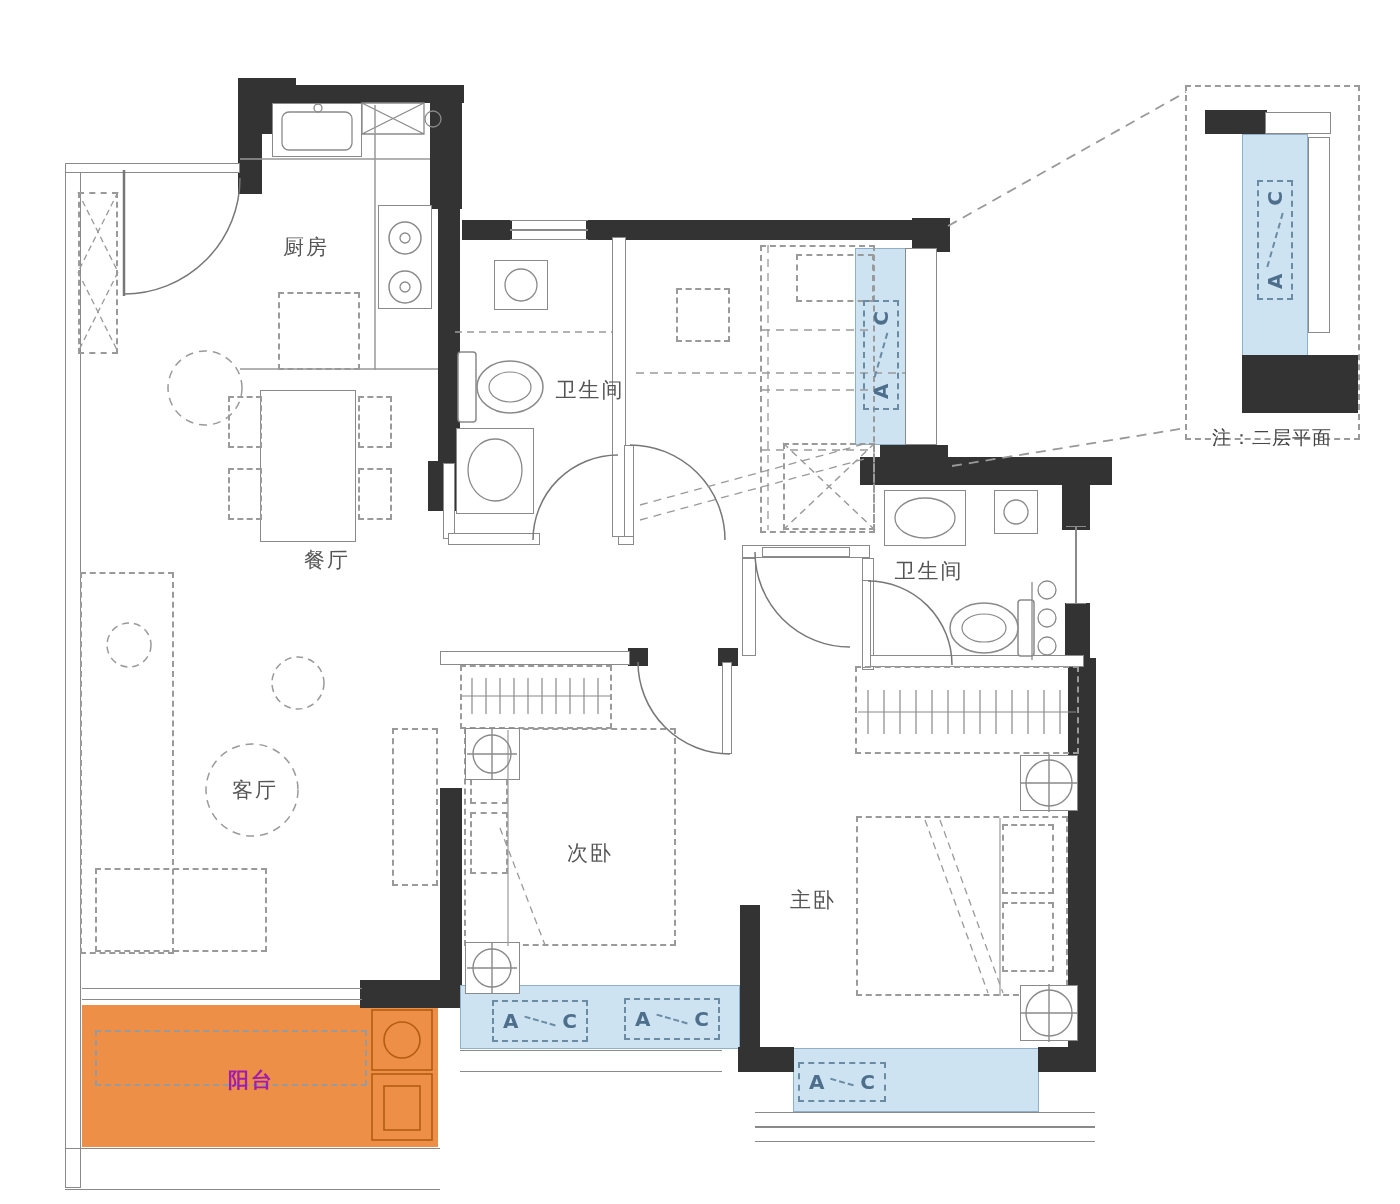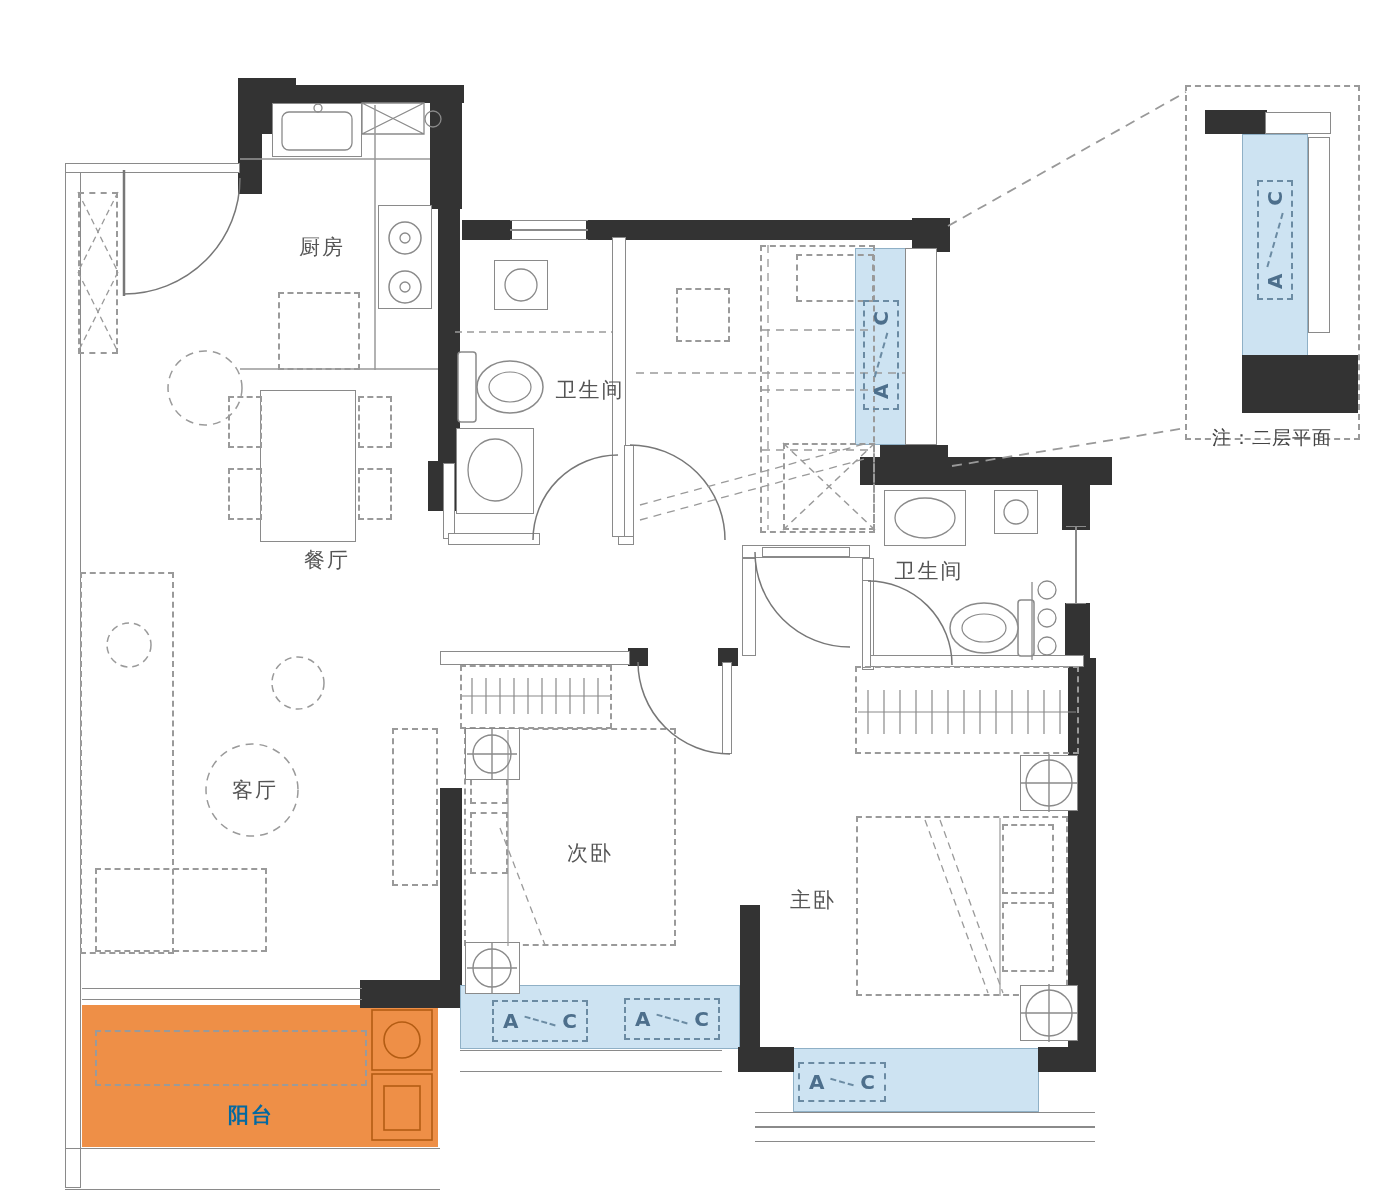--- a/index.html
+++ b/index.html
@@ -9,21 +9,21 @@
   .twall{position:absolute;background:#ffffff;border:1.5px solid #8a8a8a;box-sizing:border-box;}
   .win{position:absolute;background:#cde3f2;border:1px solid #8fb0c6;box-sizing:border-box;}
   .sill{position:absolute;border-top:1.5px solid #8a8a8a;border-bottom:1.5px solid #8a8a8a;box-sizing:border-box;}
   .sill3{position:absolute;border-top:1.5px solid #8a8a8a;border-bottom:1.5px solid #8a8a8a;box-sizing:border-box;
          background:linear-gradient(to bottom,transparent 46%,#8a8a8a 46%,#8a8a8a 54%,transparent 54%);}
   .dash{position:absolute;border:2px dashed #9a9a9a;box-sizing:border-box;}
   .solidbox{position:absolute;border:1.5px solid #8a8a8a;background:#fff;box-sizing:border-box;}
   .balcony{position:absolute;background:#ee8f47;}
   .rlabel{position:absolute;font-size:21px;color:#555;letter-spacing:2px;transform:translate(-50%,-50%);
           white-space:nowrap;}
-  .blabel{color:#0369a1;font-weight:bold;margin-top:35px;}
+  .blabel{color:#a21caf;font-weight:bold;}
   .nlabel{font-size:19px;color:#444;letter-spacing:1px;}
   .acbox{position:absolute;border:2px dashed #6b8ba3;color:#4d6f8c;display:flex;align-items:center;
          justify-content:space-between;font-weight:bold;font-size:20px;padding:0 9px;box-sizing:border-box;}
   .acbox .diag{flex:1;height:0;border-top:2px dashed #6b8ba3;transform:rotate(16deg);margin:0 6px;}
   .vrot{transform:rotate(-90deg);transform-origin:center;}
   svg.overlay{position:absolute;left:0;top:0;}
 </style>
 </head>
 <body>
 
@@ -221,21 +221,21 @@
     <span>A</span>
     <span class="diag"></span>
     <span>C</span>
   </div>
   <div class="acbox vrot" style="left:1215px;top:222px;width:120px;height:36px;">
     <span>A</span>
     <span class="diag"></span>
     <span>C</span>
   </div>
 
-  <div class="rlabel" style="left:322px;top:247px;">厨房</div>
+  <div class="rlabel" style="left:306px;top:247px;">厨房</div>
   <div class="rlabel" style="left:327px;top:560px;">餐厅</div>
   <div class="rlabel" style="left:590px;top:390px;">卫生间</div>
   <div class="rlabel" style="left:929px;top:571px;">卫生间</div>
   <div class="rlabel" style="left:255px;top:790px;">客厅</div>
   <div class="rlabel" style="left:590px;top:853px;">次卧</div>
   <div class="rlabel" style="left:813px;top:900px;">主卧</div>
   <div class="rlabel blabel" style="left:251px;top:1080px;">阳台</div>
   <div class="rlabel nlabel" style="left:1272px;top:438px;">注：二层平面</div>
 
 </div>

